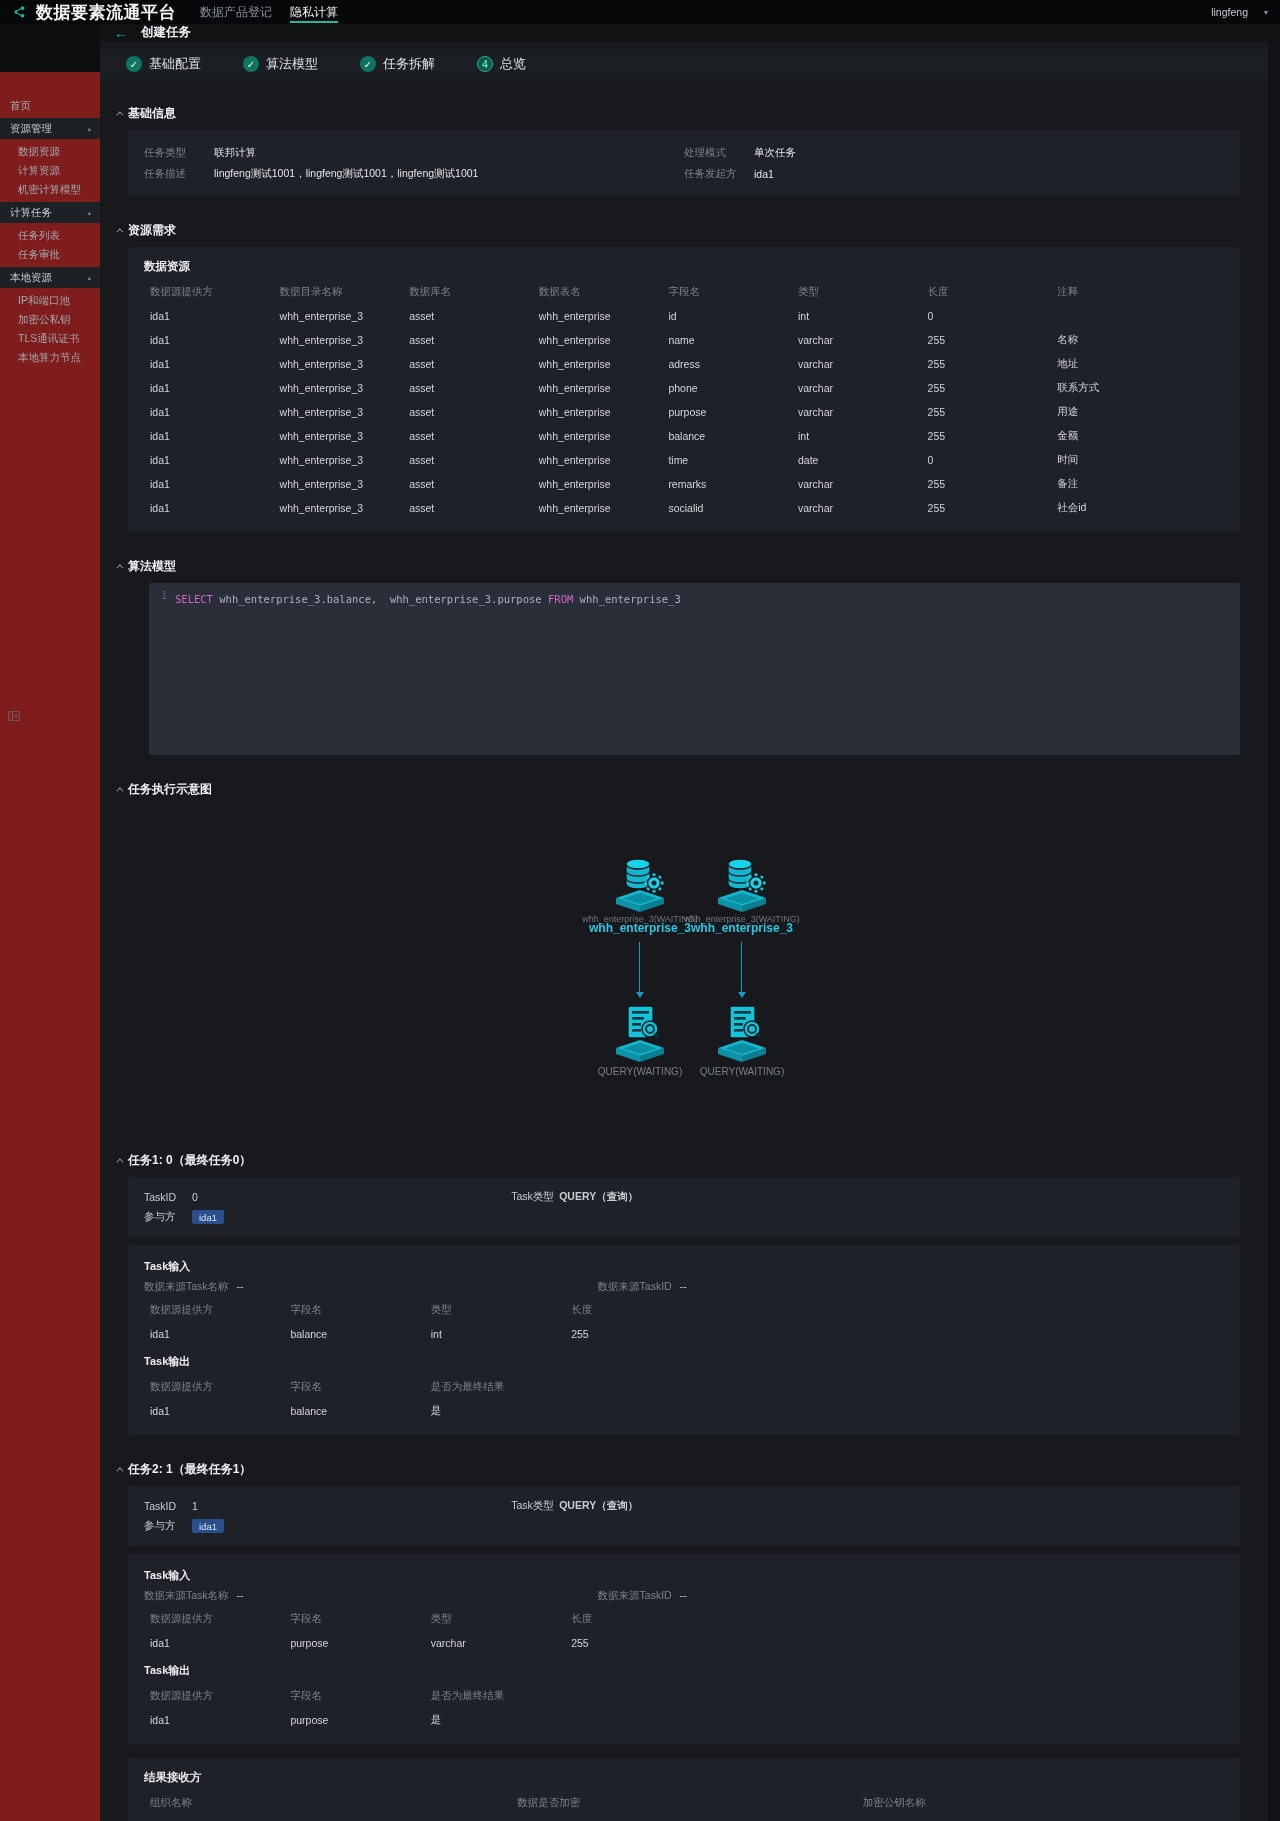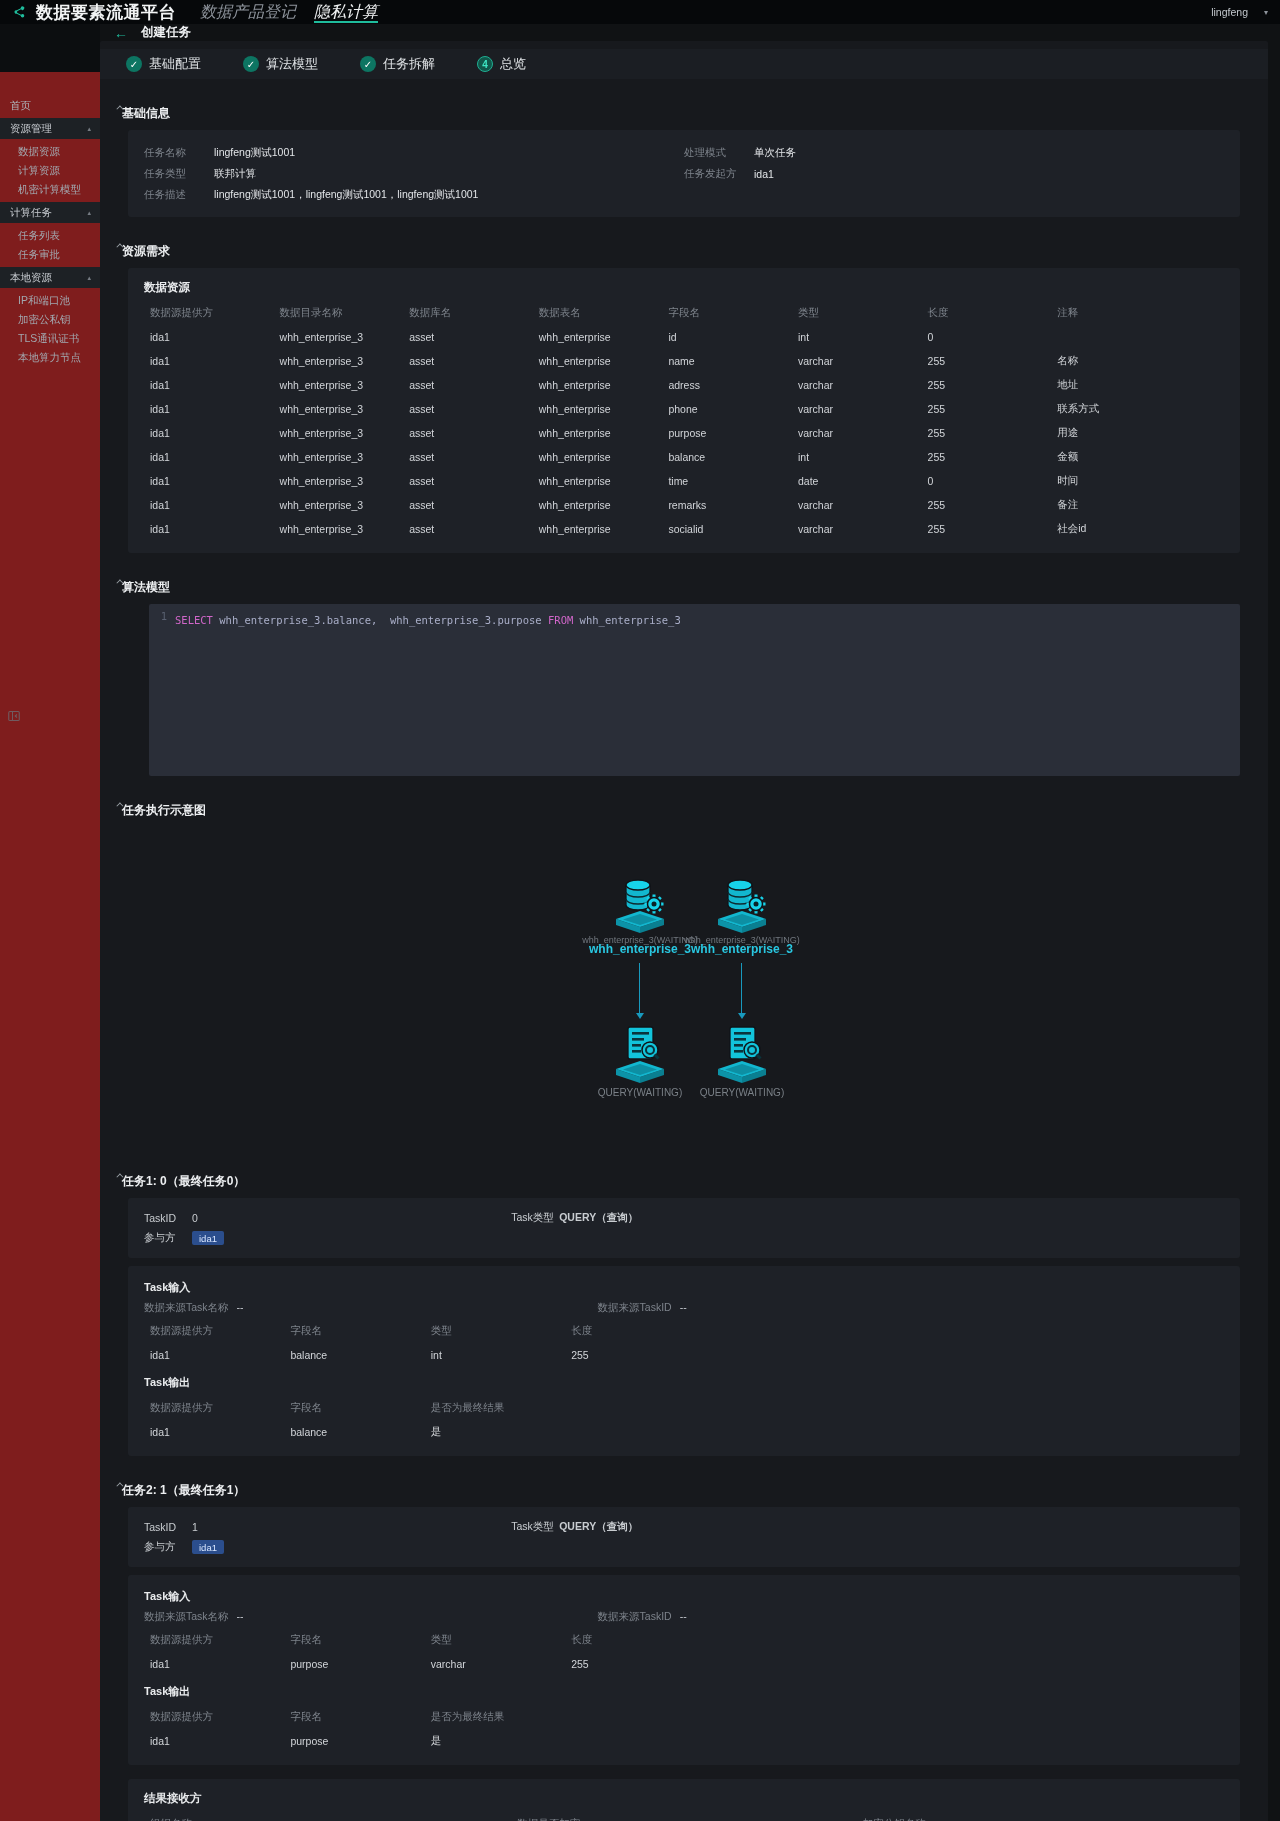--- a/index.html
+++ b/index.html
@@ -4,22 +4,22 @@
 <style>
   * { margin:0; padding:0; box-sizing:border-box; }
   html,body { width:1280px; height:1821px; overflow:hidden;
     font-family:"Liberation Sans","DejaVu Sans",sans-serif;
     background:#0c0e10; color:#c9cdd1; }
   .topbar { height:24px; background:#06080a; display:flex; align-items:center;
     padding:0 12px; gap:10px; }
   .logo { display:flex; align-items:center; }
   .brand { color:#f2f4f5; font-weight:bold; font-size:17px; letter-spacing:.5px; }
   .tabs { display:flex; gap:18px; margin-left:14px; height:100%; align-items:center; }
-  .tab { font-size:16px; color:#8d939b; height:100%; display:flex; align-items:center;
-    position:relative; cursor:pointer;font-style:italic; }
+  .tab { font-size:12px; color:#8d939b; height:100%; display:flex; align-items:center;
+    position:relative; cursor:pointer; }
   .tab.active { color:#f0f2f3; }
   .tab.active::after { content:""; position:absolute; bottom:1px; left:0; right:0;
     height:2px; background:#1fbc9c; }
   .topbar .spacer { flex:1; }
   .user { font-size:10.5px; color:#c3c8cd; display:flex; align-items:center; gap:16px; }
   .user .dn { font-size:8px; color:#8d939b; }
 
   .shell { display:flex; height:1797px; }
   .sidebar { width:100px; background:#7f1d1d; flex:none; padding-top:24px; position:relative;margin-top:48px; }
   .side-item { height:19px; display:flex; align-items:center; font-size:10.5px;
@@ -42,21 +42,21 @@
   .steps { height:30px; background:#1b1e23; margin:0 0 4px 0; display:flex;
     align-items:center; padding-left:26px; gap:42px; }
   .step { display:flex; align-items:center; gap:7px; cursor:pointer; }
   .step .dot { width:16px; height:16px; border-radius:50%; background:#0d7562;
     color:#fff; font-size:10px; display:flex; align-items:center; justify-content:center; }
   .step.current .dot { background:#11574a; border:1px solid #1fae92; color:#3ee6c4;
     font-weight:bold; }
   .step .slabel { font-size:13px; color:#dfe2e5; }
 
   .section { padding:0 16px; }
-  .sec-title { margin-top:26px; display:flex; align-items:flex-start; gap:1px; cursor:pointer; }
+  .sec-title { margin-top:26px; display:flex; align-items:center; gap:7px; cursor:pointer; }
   .sec-title .chev { width:5px; height:5px; border-style:solid; border-color:#9aa0a7;
     border-width:1.5px 1.5px 0 0; transform:rotate(-45deg) translateY(2px); }
   .sec-title .ttl { font-size:12px; font-weight:bold; color:#edeff1; }
 
   .panel { background:#1e2127; border-radius:3px; margin:8px 12px 0 12px; padding:12px 16px; }
   .fgrid { display:grid; grid-template-columns: 1fr 1fr; row-gap:0; }
   .frow { display:flex; font-size:10.5px; height:21px; align-items:center; }
   .frow .flabel { color:#7d838b; width:70px; flex:none; }
   .frow .fvalue { color:#e2e5e8; }
   .fcol { display:flex; flex-direction:column; }
@@ -192,24 +192,20 @@
         </div>
 
         <div class="section">
           <div class="sec-title">
             <span class="chev"></span>
             <span class="ttl">基础信息</span>
           </div>
           <div class="panel fgrid">
             <div class="fcol">
 
-                <div class="frow">
-                  <span class="flabel">任务名称</span>
-                  <span class="fvalue">lingfeng测试1001</span>
-                </div>
 
                 <div class="frow">
                   <span class="flabel">任务类型</span>
                   <span class="fvalue">联邦计算</span>
                 </div>
 
                 <div class="frow">
                   <span class="flabel">任务描述</span>
                   <span class="fvalue">lingfeng测试1001，lingfeng测试1001，lingfeng测试1001</span>
                 </div>

